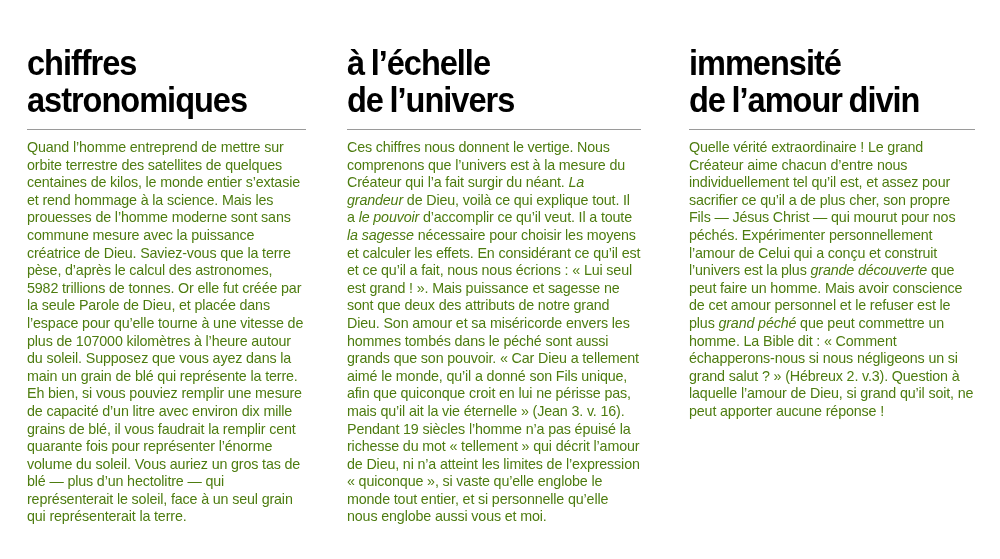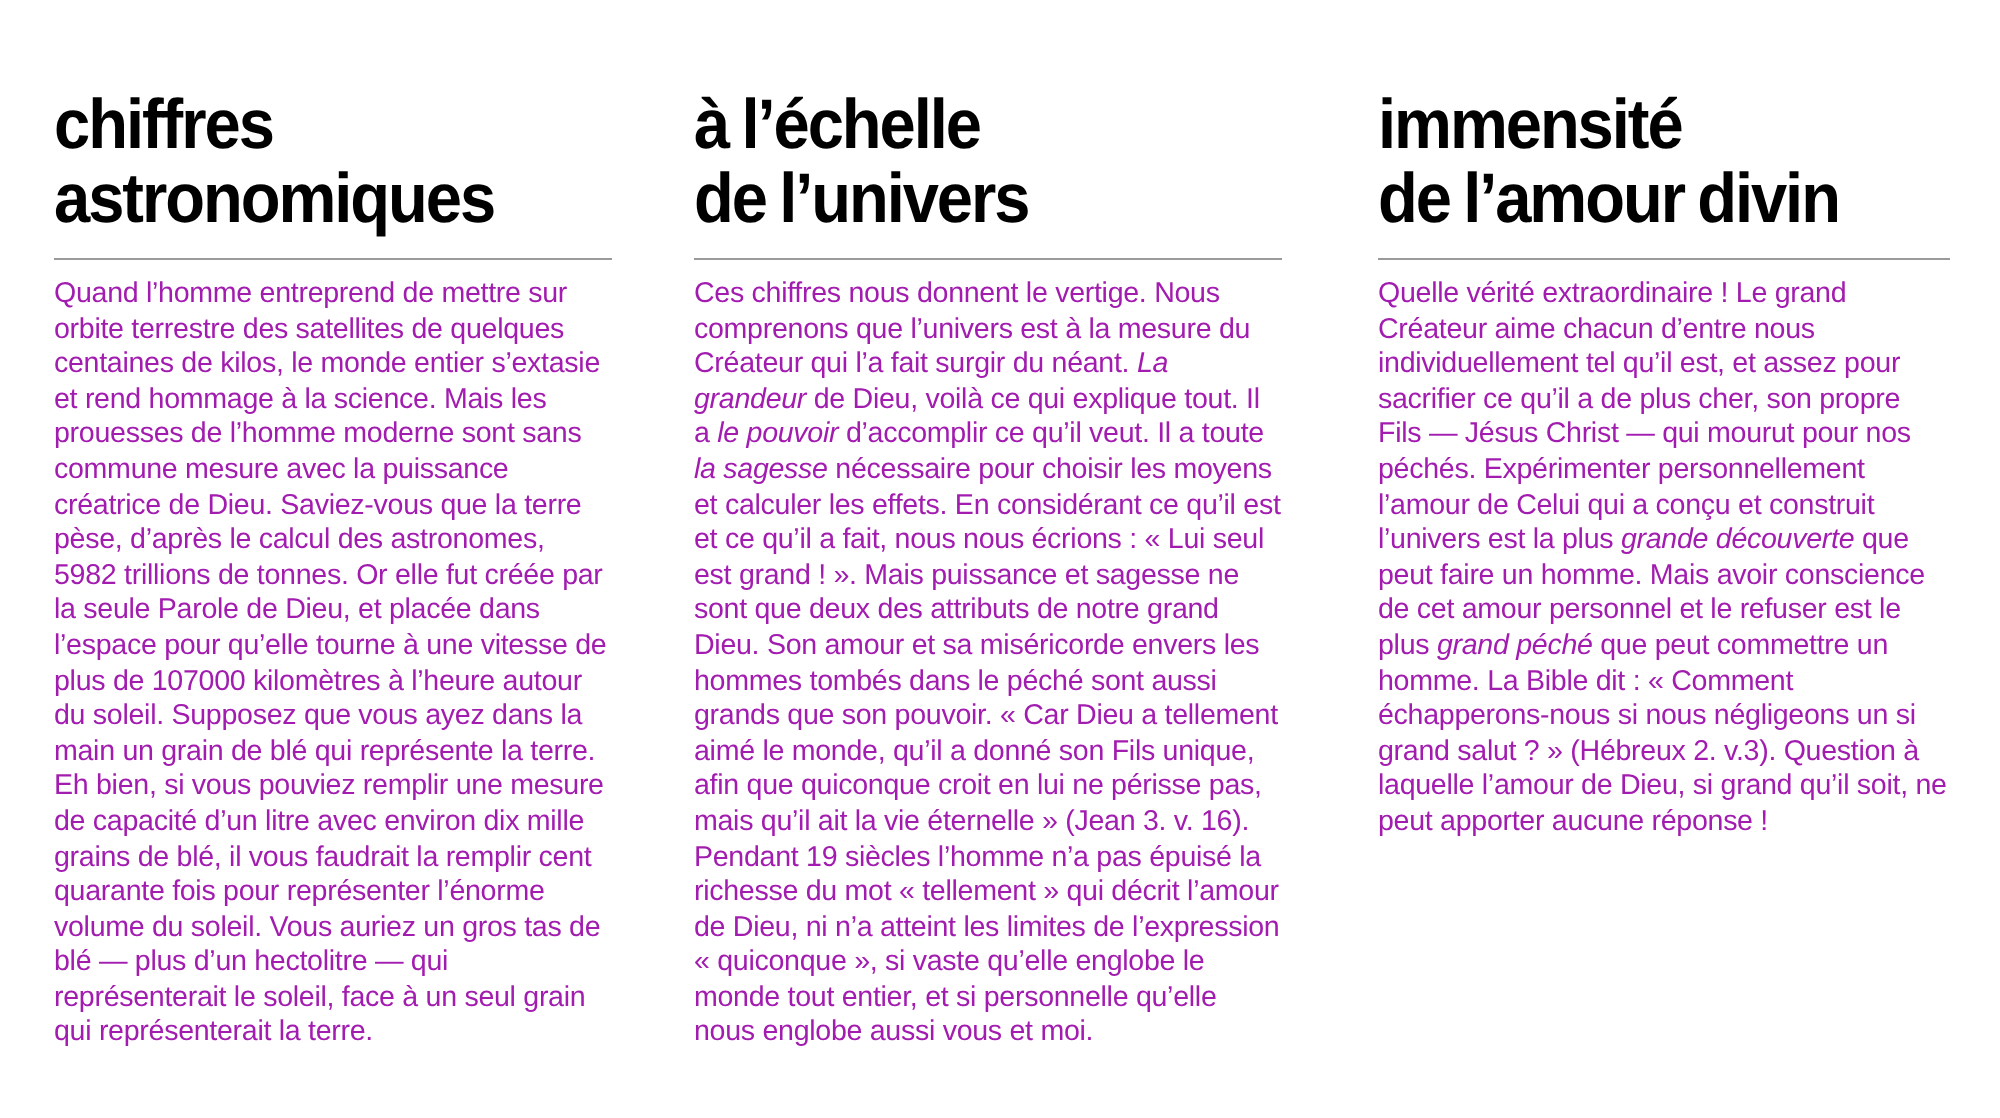--- a/index.html
+++ b/index.html
@@ -60,21 +60,21 @@
     height: 0;
     width: 100%;
   }
   .body-text {
     font-family: "Liberation Sans", sans-serif;
     font-size: 14.3px;
     line-height: 17.6px;
     letter-spacing: -0.15px;
     margin: 9px 0 0 0;
     text-align: left;
-    color: #a21caf;
+    color: #4d7c0f;
   }
   .body-text i { font-style: italic; }
 </style>
 </head>
 <body>
 
 <div class="page" style="background: rgb(255, 255, 255);">
   <div class="columns">
 
     <div class="column col-1">

